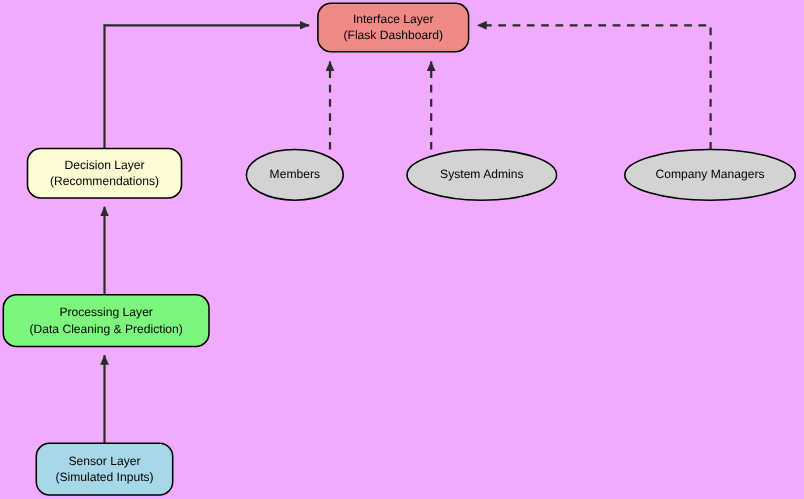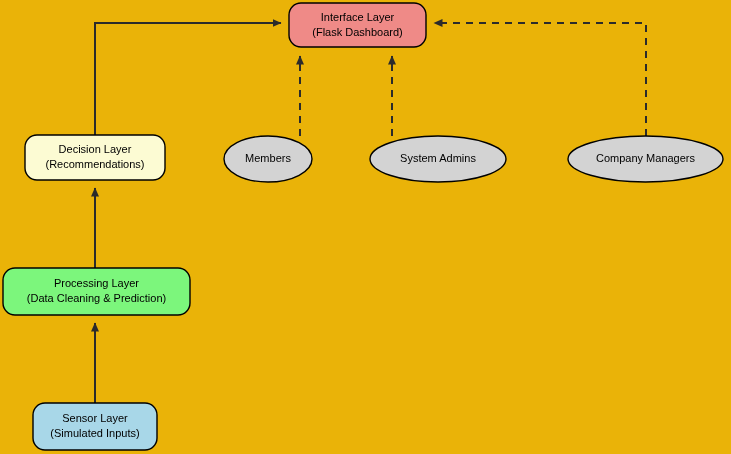--- a/index.html
+++ b/index.html
@@ -7,21 +7,21 @@
     padding: 0;
     background: #ffffff;
   }
   body {
     font-family: "Liberation Sans", sans-serif;
   }
   #diagram-canvas {
     position: relative;
     width: 731px;
     height: 454px;
-    background: #eab308;
+    background: #f0abfc;
     overflow: hidden;
   }
   svg#graph {
     position: absolute;
     top: 0;
     left: 0;
     width: 731px;
     height: 454px;
   }
   .node-label {

